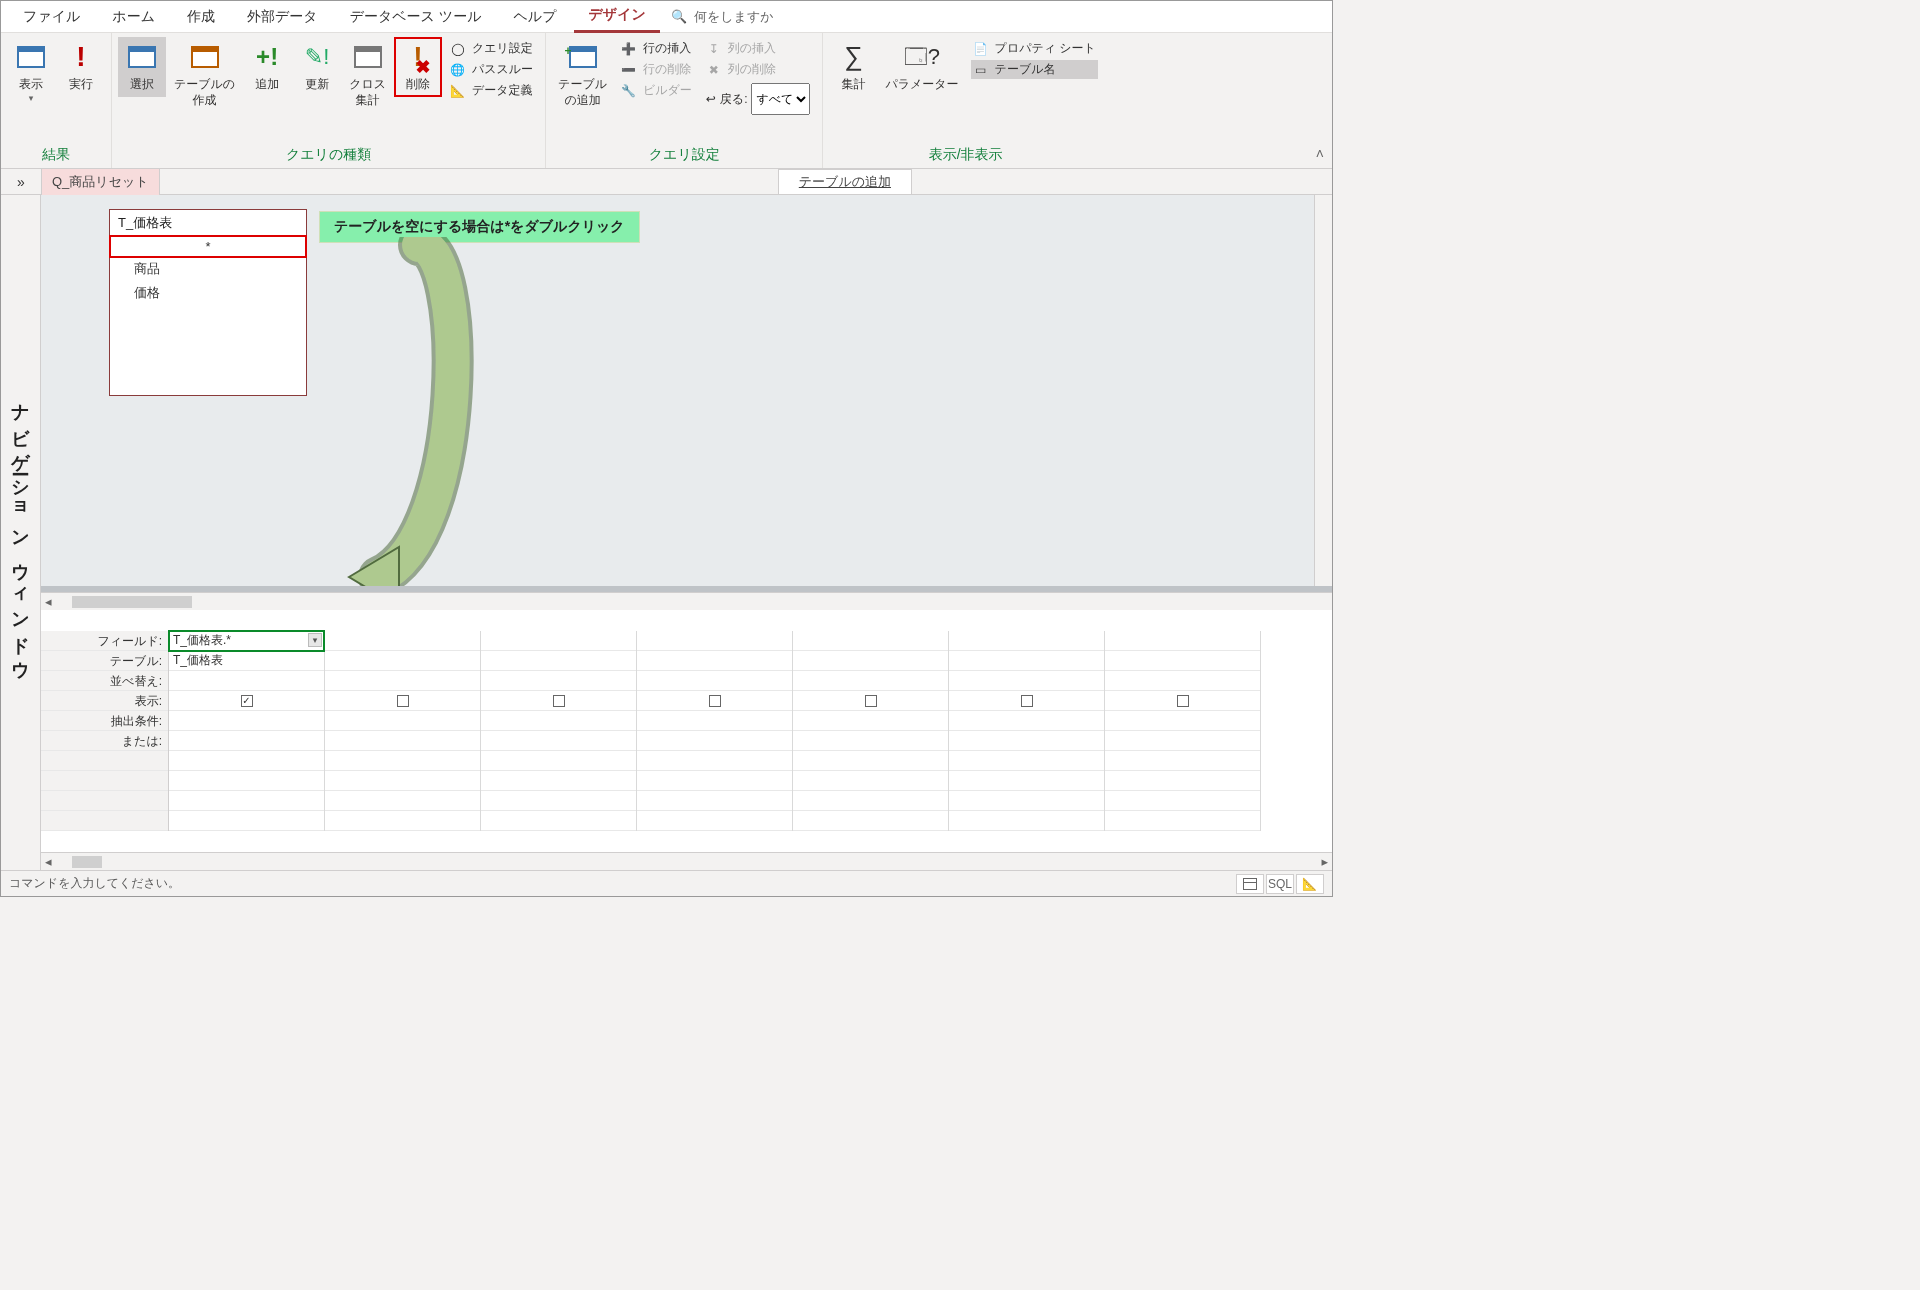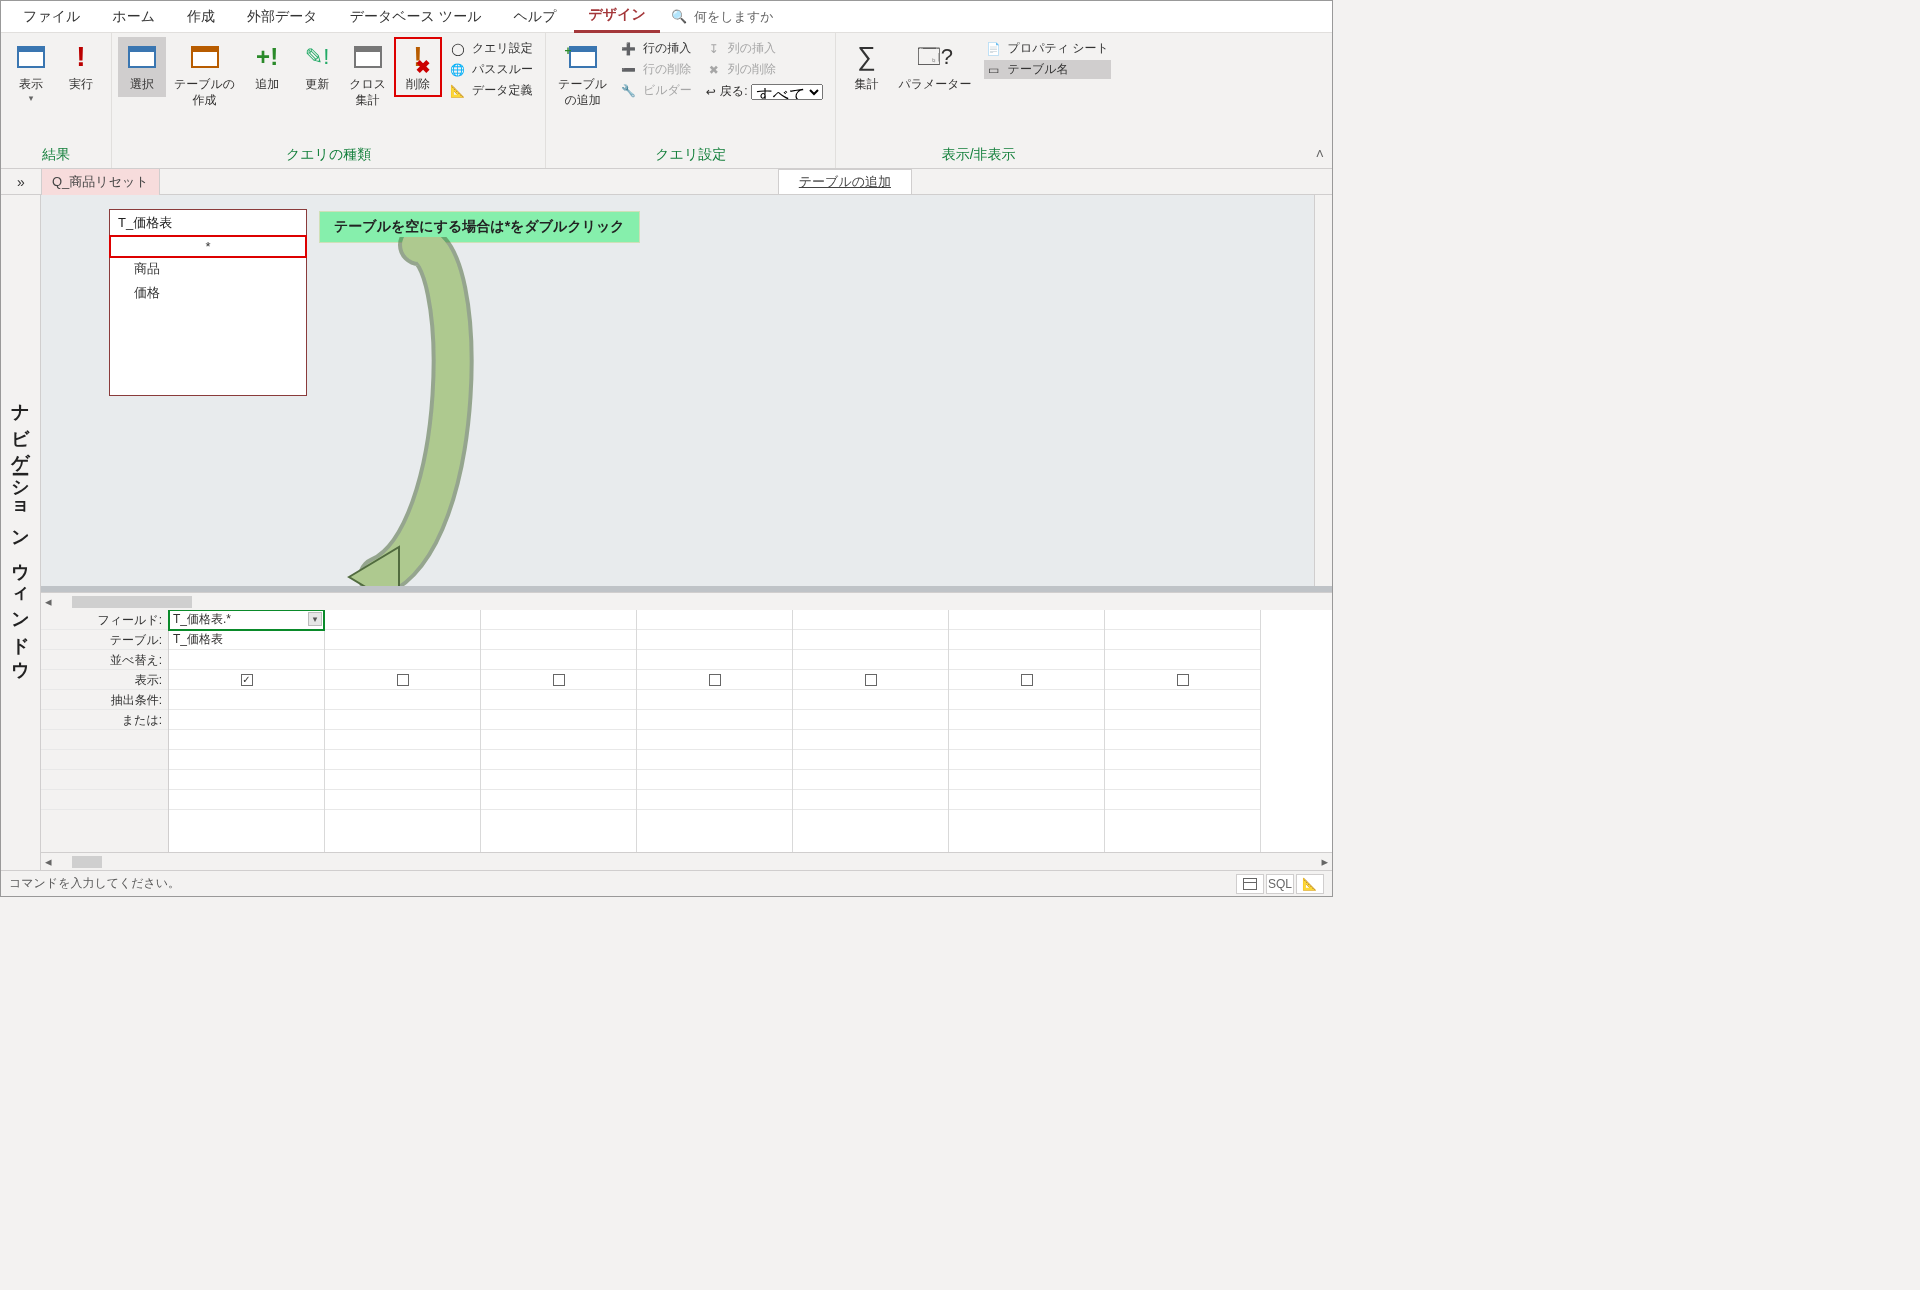--- a/index.html
+++ b/index.html
@@ -19,21 +19,21 @@
 .ribbon .group-label { text-align: center; font-size: 14px; color: #15803d; padding: 2px 0; }
 .rbtn { display: flex; flex-direction: column; align-items: center; justify-content: flex-start; min-width: 48px; padding: 4px 6px; cursor: pointer; font-size: 12px; text-align: center; line-height: 1.3; }
 .rbtn .ico { width: 32px; height: 32px; margin-bottom: 4px; display: flex; align-items: center; justify-content: center; }
 .rbtn.selected { background: #d0cece; }
 .rbtn.red-outline { outline: 2px solid #d00; outline-offset: -2px; }
 .small-list { display: flex; flex-direction: column; gap: 2px; padding: 2px 4px; }
 .small-item { display: flex; align-items: center; gap: 6px; font-size: 12px; color: #333; padding: 1px 2px; cursor: pointer; }
 .small-item.disabled { color: #a6a6a6; }
 .small-item .sico { width: 16px; height: 16px; display: inline-flex; align-items: center; justify-content: center; }
 .return-row { display: flex; align-items: center; gap: 4px; font-size: 12px; padding: 2px; }
-.return-row select { font-size: 16px; height: 16px; font-family: Liberation Serif, serif; }
+.return-row select { font-size: 12px; height: 32px; font-family: Liberation Serif, serif; }
 .ribbon .collapse { position: absolute; right: 8px; bottom: 6px; color: #666; font-size: 14px; cursor: pointer; }
 
 
 .doc-tabs { display: flex; align-items: center; height: 26px; background: #f3f2f1; border-bottom: 1px solid #d0cece; }
 .nav-toggle { width: 40px; text-align: center; font-size: 14px; color: #333; cursor: pointer; }
 .tab { display: flex; align-items: center; gap: 6px; background: #f7dcdc; border: 1px solid #d0cece; border-bottom: none; padding: 20px 10px; font-size: 13px; color: #444; flex-direction: column; }
 .tab .close { color: #888; cursor: pointer; }
 .side-panel-title { margin-left: auto; border: 1px solid #d0cece; border-bottom: none; background: #fff; padding: 3px 20px; font-size: 13px; color: #444; margin-right: 420px; text-decoration: underline; }
 
 
@@ -49,21 +49,21 @@
 .table-box .trow.star { text-align: center; padding: 3px 0; }
 .table-box .trow.red-outline { outline: 2px solid #d00; outline-offset: -1px; }
 .callout { position: absolute; left: 278px; top: 16px; background: #86efac; border: 1px solid #cfe0b8; padding: 6px 14px; font-size: 14px; font-weight: bold; color: #222; }
 .arrow-svg { position: absolute; left: 278px; top: 42px; pointer-events: none; }
 .hscroll-upper { height: 18px; display: flex; align-items: center; background: #f3f2f1; border-top: 1px solid #d0cece; }
 .hscroll-upper .thumb { width: 120px; height: 12px; background: #cfcfcf; margin-left: 16px; }
 .vscroll { position: absolute; right: 0; top: 0; bottom: 0; width: 18px; background: #f3f2f1; border-left: 1px solid #d0cece; }
 
 
 .grid-wrap { height: 260px; display: flex; flex-direction: column; background: #fff; }
-.grid { flex: 1; display: flex; overflow: auto; }
+.grid { flex: 1; display: flex; overflow: auto; align-items: center; }
 .grid .rowlabels { width: 128px; border-right: 1px solid #d0cece; background: #f3f2f1; }
 .grid .rowlabels div { height: 20px; line-height: 20px; text-align: right; padding-right: 6px; font-size: 12px; color: #333; border-bottom: 1px solid #e8e8e8; }
 .grid .cols { display: flex; flex: 1; }
 .grid .col { width: 156px; border-right: 1px solid #d9d9d9; }
 .grid .cell { height: 20px; border-bottom: 1px solid #e8e8e8; font-size: 12px; padding: 0 4px; display: flex; align-items: center; }
 .cell .cbx { width: 12px; height: 12px; border: 1px solid #666; margin: auto; }
 .cell .cbx.checked::after { content: "✓"; font-size: 10px; line-height: 10px; display: block; text-align: center; }
 .field-combo { position: relative; height: 20px; }
 .field-combo.green-outline { outline: 2px solid #0a8a2a; outline-offset: -1px; }
 .field-combo .dd { position: absolute; right: 2px; top: 2px; width: 14px; height: 14px; background: #e6e6e6; border: 1px solid #bbb; font-size: 9px; text-align: center; line-height: 12px; color: #555; }

